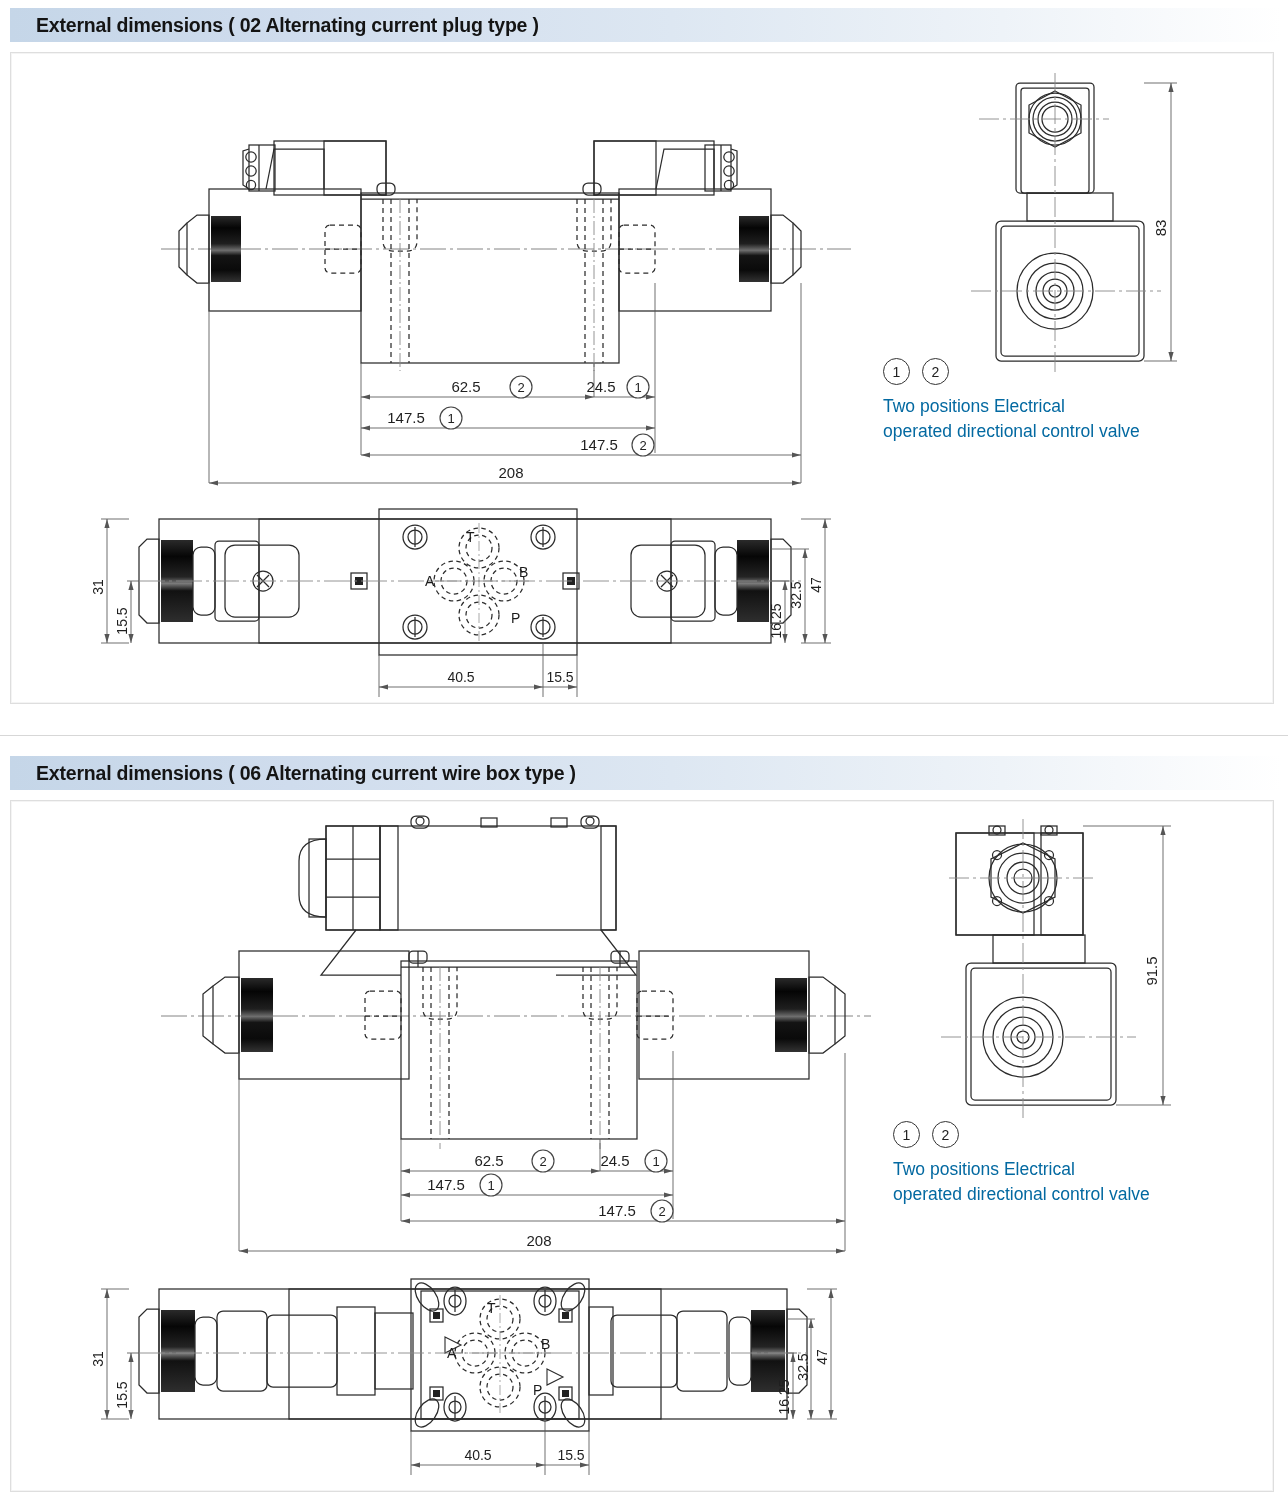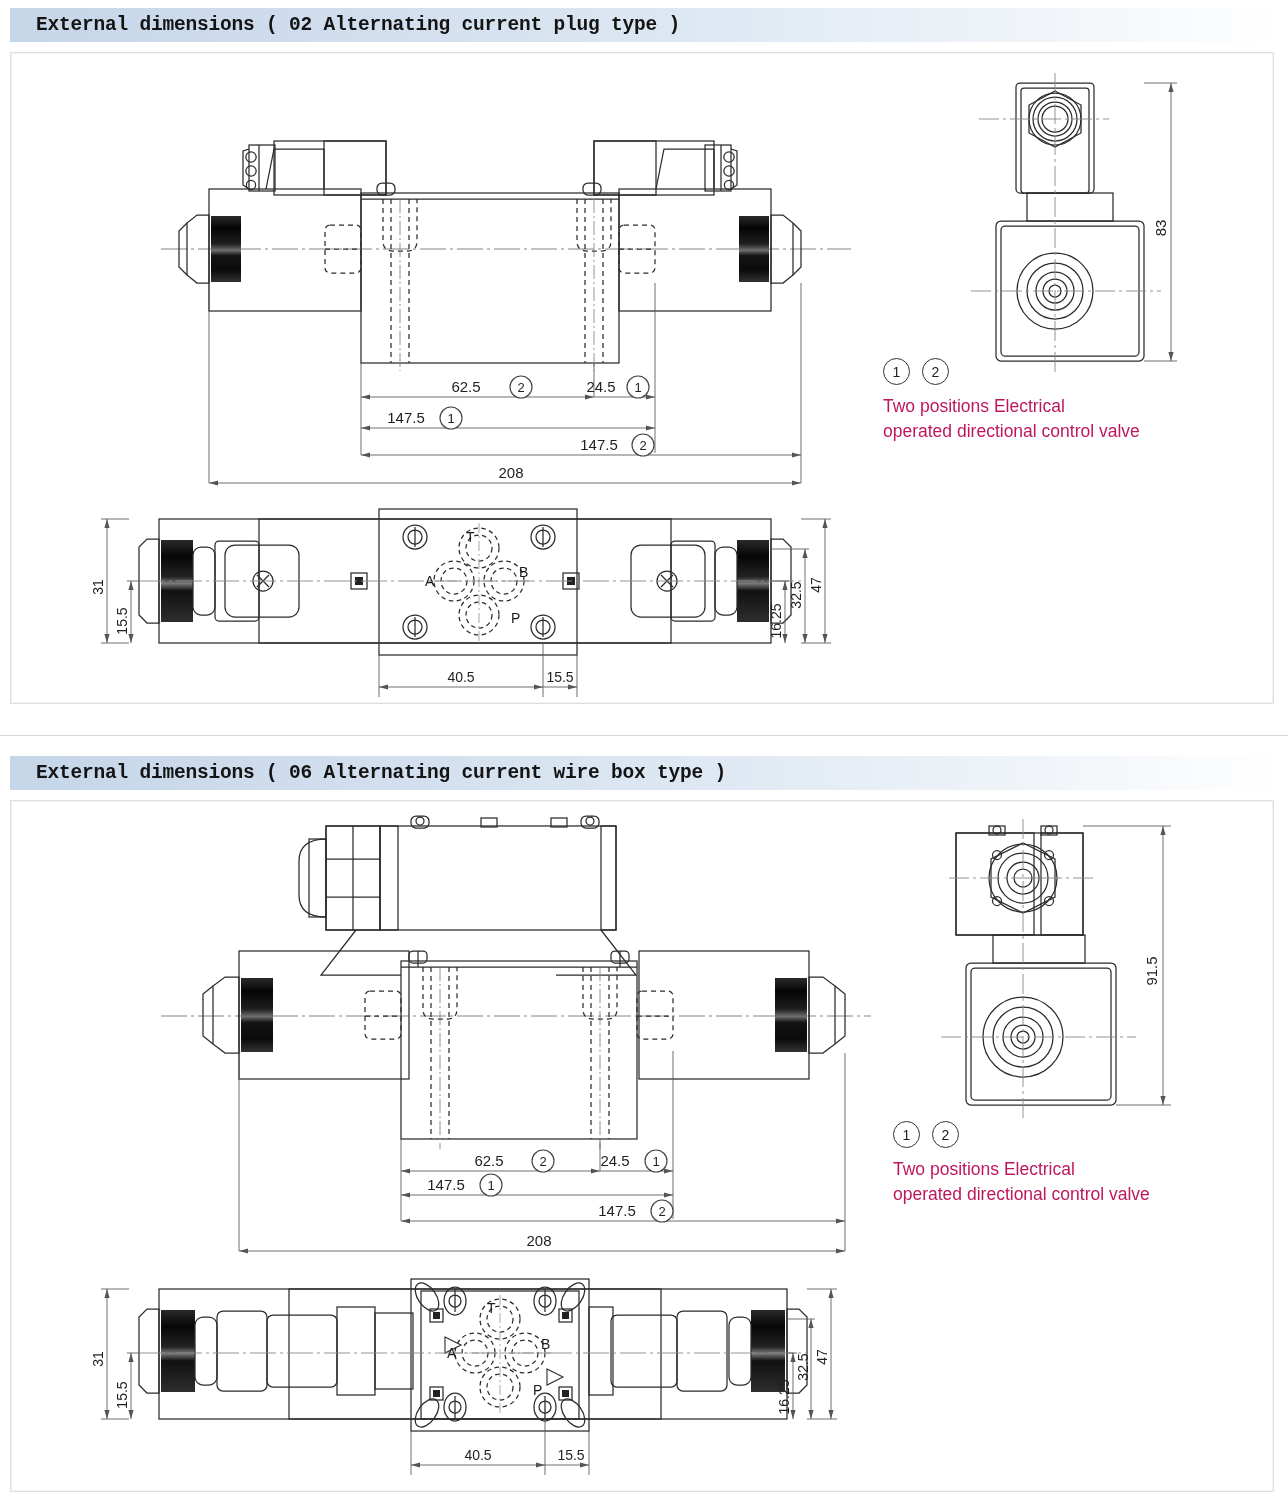--- a/index.html
+++ b/index.html
@@ -15,21 +15,21 @@
 
   
   .titlebar{
     position:absolute;left:10px;right:6px;height:34px;
     background:linear-gradient(90deg,#c5d6e8 0%,#cfdced 22%,#dde7f2 52%,#eef3f8 78%,#ffffff 100%);
     display:flex;align-items:center;
   }
   .titlebar .txt{
     font-size:19.5px;font-weight:bold;letter-spacing:-0.2px;
     padding-left:26px;color:#141414;white-space:nowrap;
-    font-family:Liberation Mono, monospace;
+    font-family:Liberation Sans, sans-serif;
   }
 
   
   .panel{
     position:absolute;
     border:1px solid #dedede;
     background:#fff;
     box-shadow:0 0 0 1px #f4f4f4 inset;
   }
   .divider{
@@ -40,21 +40,21 @@
   .dimtxt{font-family:"Liberation Sans","DejaVu Sans",sans-serif;}
 
   .legend{position:absolute;}
   .legend .nums{display:flex;gap:12px;align-items:center;margin-bottom:9px;}
   .legend .circnum{
     width:25px;height:25px;border:1.4px solid #333;border-radius:50%;
     display:flex;align-items:center;justify-content:center;
     font-size:14px;color:#222;background:#fff;
   }
   .legend .l1,.legend .l2{
-    font-size:17.5px;color:#be185d;line-height:1.42;white-space:nowrap;
+    font-size:17.5px;color:#0369a1;line-height:1.42;white-space:nowrap;
   }
 </style>
 </head>
 <body>
 
 <div class="page">
 
   <div class="titlebar" style="top:8px;">
     <div class="txt">External dimensions ( 02 Alternating current plug type )</div>
   </div>

